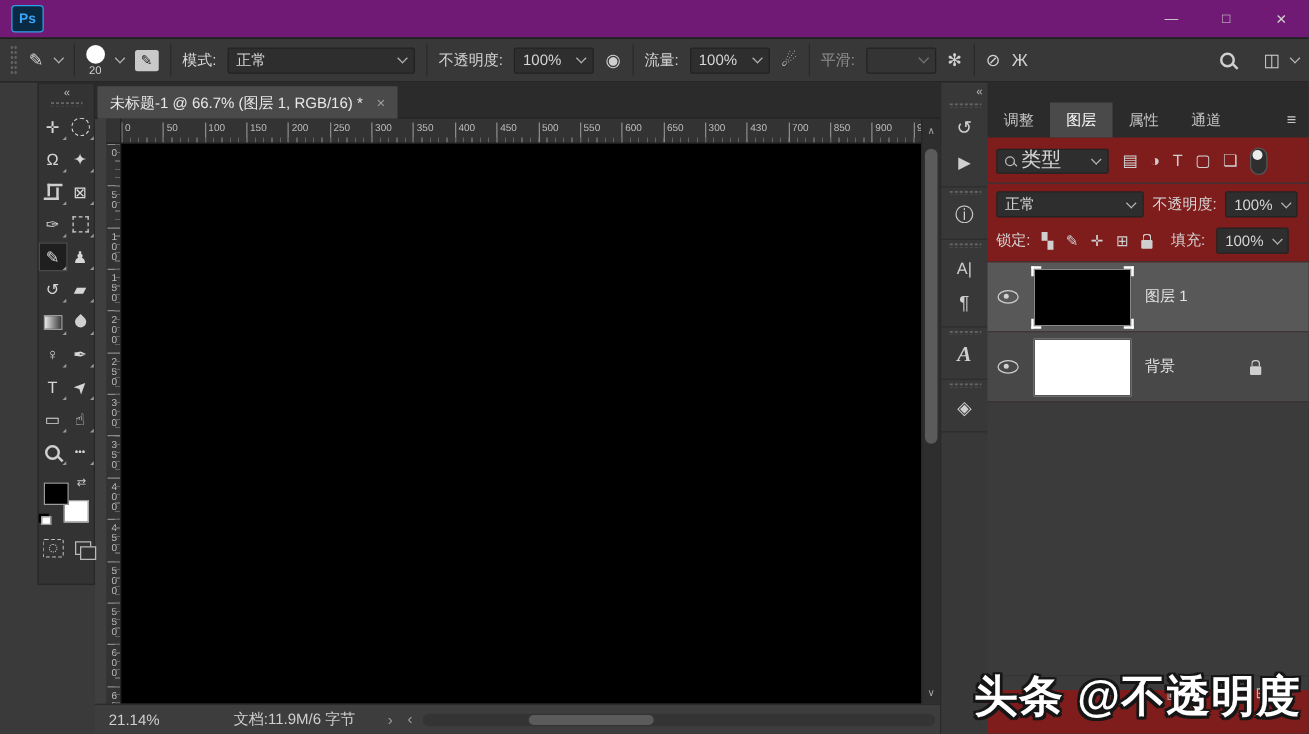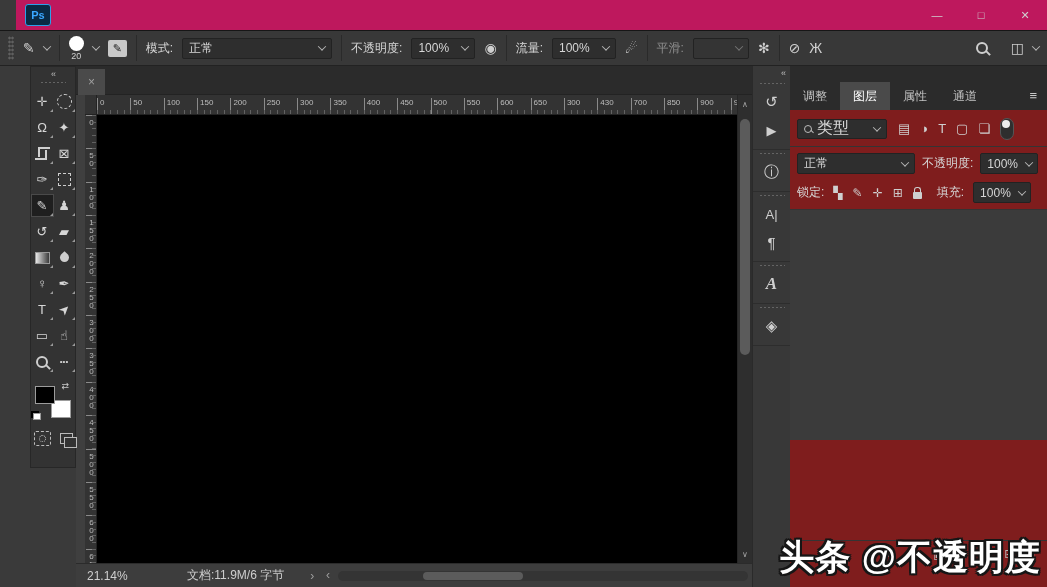--- a/index.html
+++ b/index.html
@@ -2,21 +2,21 @@
 <html><head>
 <meta charset="utf-8">
 <style>
   html,body{margin:0;padding:0}
   body{
     position:relative;width:1047px;height:587px;overflow:hidden;
     background:#3a3a3a;font-family:"Liberation Sans","DejaVu Sans",sans-serif;
     -webkit-user-select:none;user-select:none;color:#d6d6d6;
   }
   
-  #menubar{position:absolute;left:16px;top:0;right:0;height:30px;background:#be185d;display:flex;align-items:center;font-size:13px;color:#e6e6e6;z-index:5}
+  #menubar{position:absolute;left:0;top:0;right:0;height:30px;background:#701a75;display:flex;align-items:center;font-size:13px;color:#e6e6e6;z-index:5}
   #ps-logo{width:24px;height:20px;margin:0 13px 0 9px;border:1px solid #2f9fe8;border-radius:3px;background:#0a2a44;color:#3aa7ff;font-size:11px;font-weight:bold;display:flex;align-items:center;justify-content:center;flex:none}
   .menu-item{padding:0 11px;height:30px;display:flex;align-items:center;cursor:default;white-space:nowrap}
   #win-controls{margin-left:auto;display:flex;height:30px}
   .wc{width:44px;height:30px;display:flex;align-items:center;justify-content:center;color:#cfcfcf;font-size:11px}
   
   #optionsbar{position:absolute;left:0;top:30px;right:0;height:36px;background:#383838;border-top:1px solid #161616;border-bottom:1px solid #222;display:flex;align-items:center;gap:9px;padding:0 8px;font-size:12px;color:#d6d6d6;z-index:5;box-sizing:border-box}
   .vgrip{width:6px;height:24px;background-image:radial-gradient(#606060 1px,transparent 1.2px);background-size:3px 4px;flex:none}
   .sep{width:1px;height:26px;background:#2a2a2a;flex:none}
   .obicon{font-size:14px;color:#cfcfcf;flex:none}
   .chev{width:5px;height:5px;border-right:1.4px solid #b5b5b5;border-bottom:1.4px solid #b5b5b5;transform:rotate(45deg) translate(-1px,-1px);display:inline-block;flex:none}
@@ -185,20 +185,21 @@
   <span class="obicon">Ж</span>
   <span style="flex:1"></span>
   <span class="shape-magnifier" style="margin-right:14px"></span>
   <span class="obicon">◫</span>
   <span class="chev"></span>
 </div>
 
 <div id="docwin"></div>
 <div id="tabstrip"></div>
 <div id="doc-tab">
+  <span>未标题-1 @ 66.7% (图层 1, RGB/16) *</span>
   <span id="tab-close">×</span>
 </div>
 <div id="hruler">
     <div class="hlab" style="left: 12px;">0</div>
     <div class="hlab" style="left: 45.35px;">50</div>
     <div class="hlab" style="left: 78.7px;">100</div>
     <div class="hlab" style="left: 112.05px;">150</div>
     <div class="hlab" style="left: 145.4px;">200</div>
     <div class="hlab" style="left: 178.75px;">250</div>
     <div class="hlab" style="left: 212.1px;">300</div>
@@ -404,20 +405,42 @@
         <span class="lkicon">✛</span>
         <span class="lkicon">⊞</span>
         <span class="shape-lock"></span>
       </span>
     <span style="margin-left:6px">填充:</span>
     <span class="dd" style="width:58px">
       <span>100%</span>
       <span class="chev"></span>
     </span>
   </div>
+  <div id="layers-list">
+      <div class="layer-row selected">
+        <div class="eye-cell">
+          <span class="eye"></span>
+        </div>
+        <div class="thumb black">
+          <span class="corner c-tl"></span>
+          <span class="corner c-tr"></span>
+          <span class="corner c-bl"></span>
+          <span class="corner c-br"></span>
+        </div>
+        <span class="layer-name">图层 1</span>
+      </div>
+      <div class="layer-row">
+        <div class="eye-cell">
+          <span class="eye"></span>
+        </div>
+        <div class="thumb white"></div>
+        <span class="layer-name">背景</span>
+        <span class="shape-lock layer-lock"></span>
+      </div>
+    </div>
   <div id="layers-rest"></div>
   <div id="layers-bottom">
       <span class="lbicon">∞</span>
       <span class="lbicon">fx</span>
       <span class="lbicon">▣</span>
       <span class="lbicon">◑</span>
       <span class="lbicon">❏</span>
       <span class="lbicon">⊞</span>
       <span class="lbicon">▯</span>
     </div>

